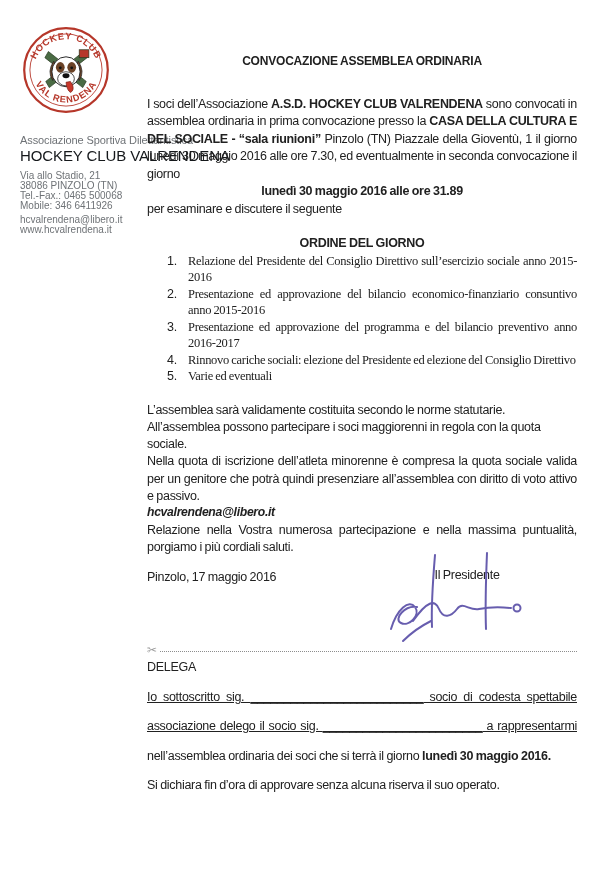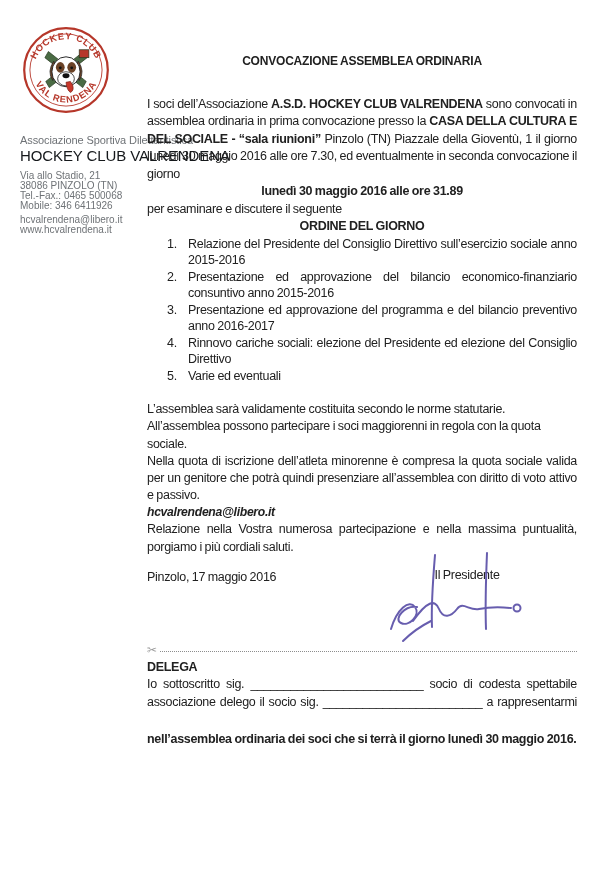--- a/index.html
+++ b/index.html
@@ -20,45 +20,45 @@
 
   
   .main {
     position:absolute; left:147px; top:0; width:430px;
     font-size:12.5px; line-height:17.5px; letter-spacing:-0.3px; word-spacing:-0.5px;
     color:#212121;
   }
   .title { text-align:center; font-weight:bold; font-size:12px; letter-spacing:-0.2px; margin:53px 0 0 0; }
   .p1 { margin:25px 0 0 0; text-align:justify; }
   .center-bold { text-align:center; font-weight:bold; }
-  .agenda-head { text-align:center; font-weight:bold; margin-top:0; }
+  .agenda-head { text-align:center; font-weight:bold; margin-top:17px; }
   .agenda { margin:0; }
   .agenda-item { display:flex; line-height:16.5px; }
   .agenda-item .num { flex:0 0 21px; margin-left:20px; }
-  .agenda-item .itext { flex:1; text-align:justify; }
+  .agenda-item .itext { flex:1; text-align:justify;font-family:Liberation Serif, serif; }
   .block2 { margin-top:17px; line-height:17.3px; }
   .block2 p { margin:0; }
   .just { text-align:justify; }
   .notice { margin-top:13px; font-weight:bold; font-style:italic; font-size:12.2px; line-height:15.5px; text-align:justify; }
   .notice-email { font-weight:bold; font-style:italic; font-size:12.2px; line-height:15.5px; }
   .closing { margin-top:1px; line-height:17.5px; }
 
   .sig-row { position:relative; margin-top:10px; height:56px; }
   .place-date { position:absolute; left:0; top:0; }
   .pres { position:absolute; left:245px; top:-2px; width:150px; text-align:center; line-height:17.5px; }
   .pres-name { font-style:italic; }
   .signature { position:absolute; left:236px; top:-18px; width:152px; height:94px; }
 
   .cut-row { display:flex; align-items:flex-end; margin-top:17px; height:14px; }
   .scissors { font-size:12px; color:#9a9a9a; line-height:12px; }
   .dotline { flex:1; border-bottom:1.5px dotted #8d8d8d; height:0; margin:0 0 4px 3px; }
 
-  .delega-head { font-weight:bold; margin-top:3px; }
-  .dline { text-align:justify; text-align-last:justify; }
-  .dline-plain { margin-top:20px;font-weight:bold; }
+  .delega-head { font-weight:normal; margin-top:3px; }
+  .dline { margin-top:12px; text-align:justify; text-align-last:justify;text-decoration:underline; }
+  .dline-plain { margin-top:12px; }
 </style>
 </head>
 <body>
 
 <div class="page">
 
   <div class="sidebar">
     <svg class="logo" viewBox="0 0 100 100">
       <circle cx="50" cy="50" r="47.5" fill="#ffffff" stroke="#b6372a" stroke-width="2.5"></circle>
       <circle cx="50" cy="50" r="41" fill="none" stroke="#b6372a" stroke-width="1"></circle>
@@ -172,15 +172,16 @@
     </div>
 
     <div class="delega-head">DELEGA</div>
 
     <div class="dline"><span>Io sottoscritto sig. </span><span>__________________________</span><span> socio di codesta spettabile</span></div>
 
     <div class="dline"><span>associazione delego il socio sig. </span><span>________________________</span><span> a rappresentarmi</span></div>
 
     <div class="dline-plain"><span>nell’assemblea ordinaria dei soci che si terrà il giorno </span><b>lunedì 30 maggio 2016</b><b>.</b></div>
 
+    <div class="dline-plain">Si dichiara fin d’ora di approvare senza alcuna riserva il suo operato.</div>
 
   </div>
 </div>
 
 </body></html>

